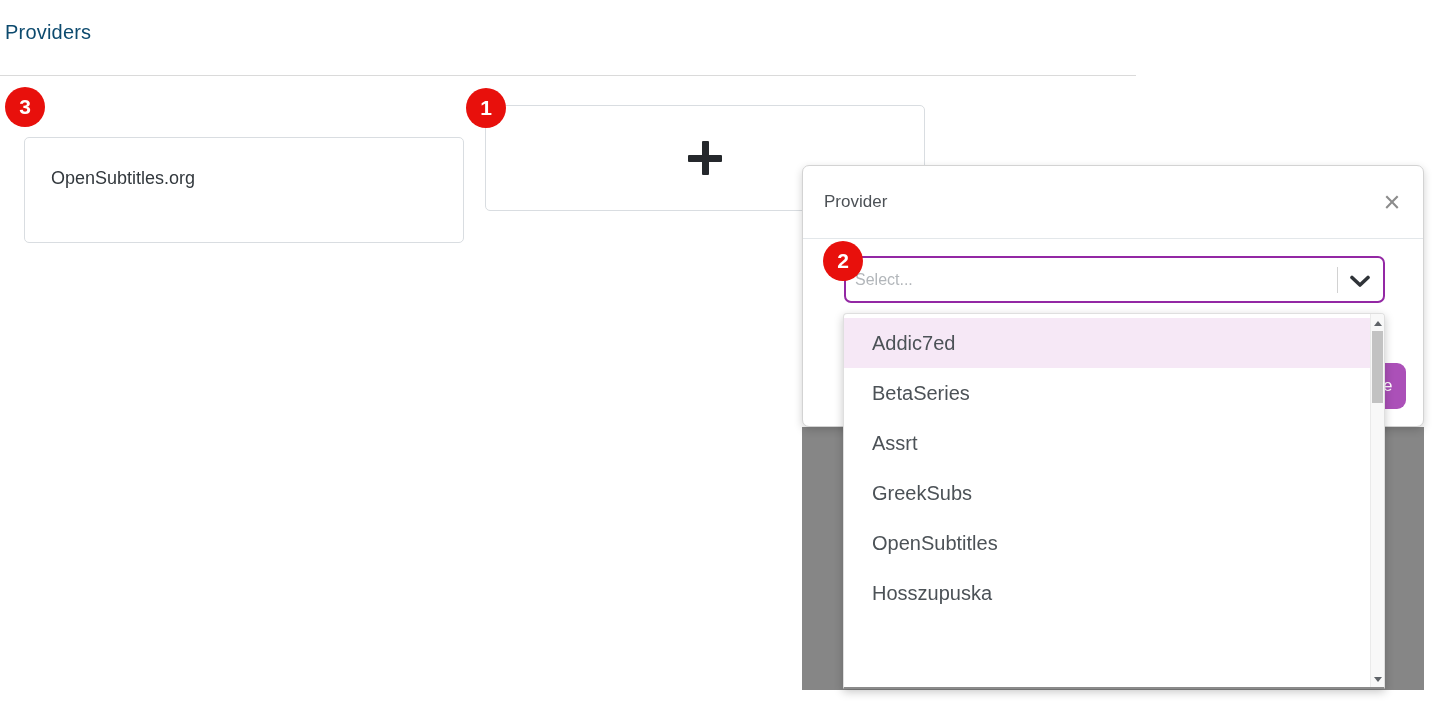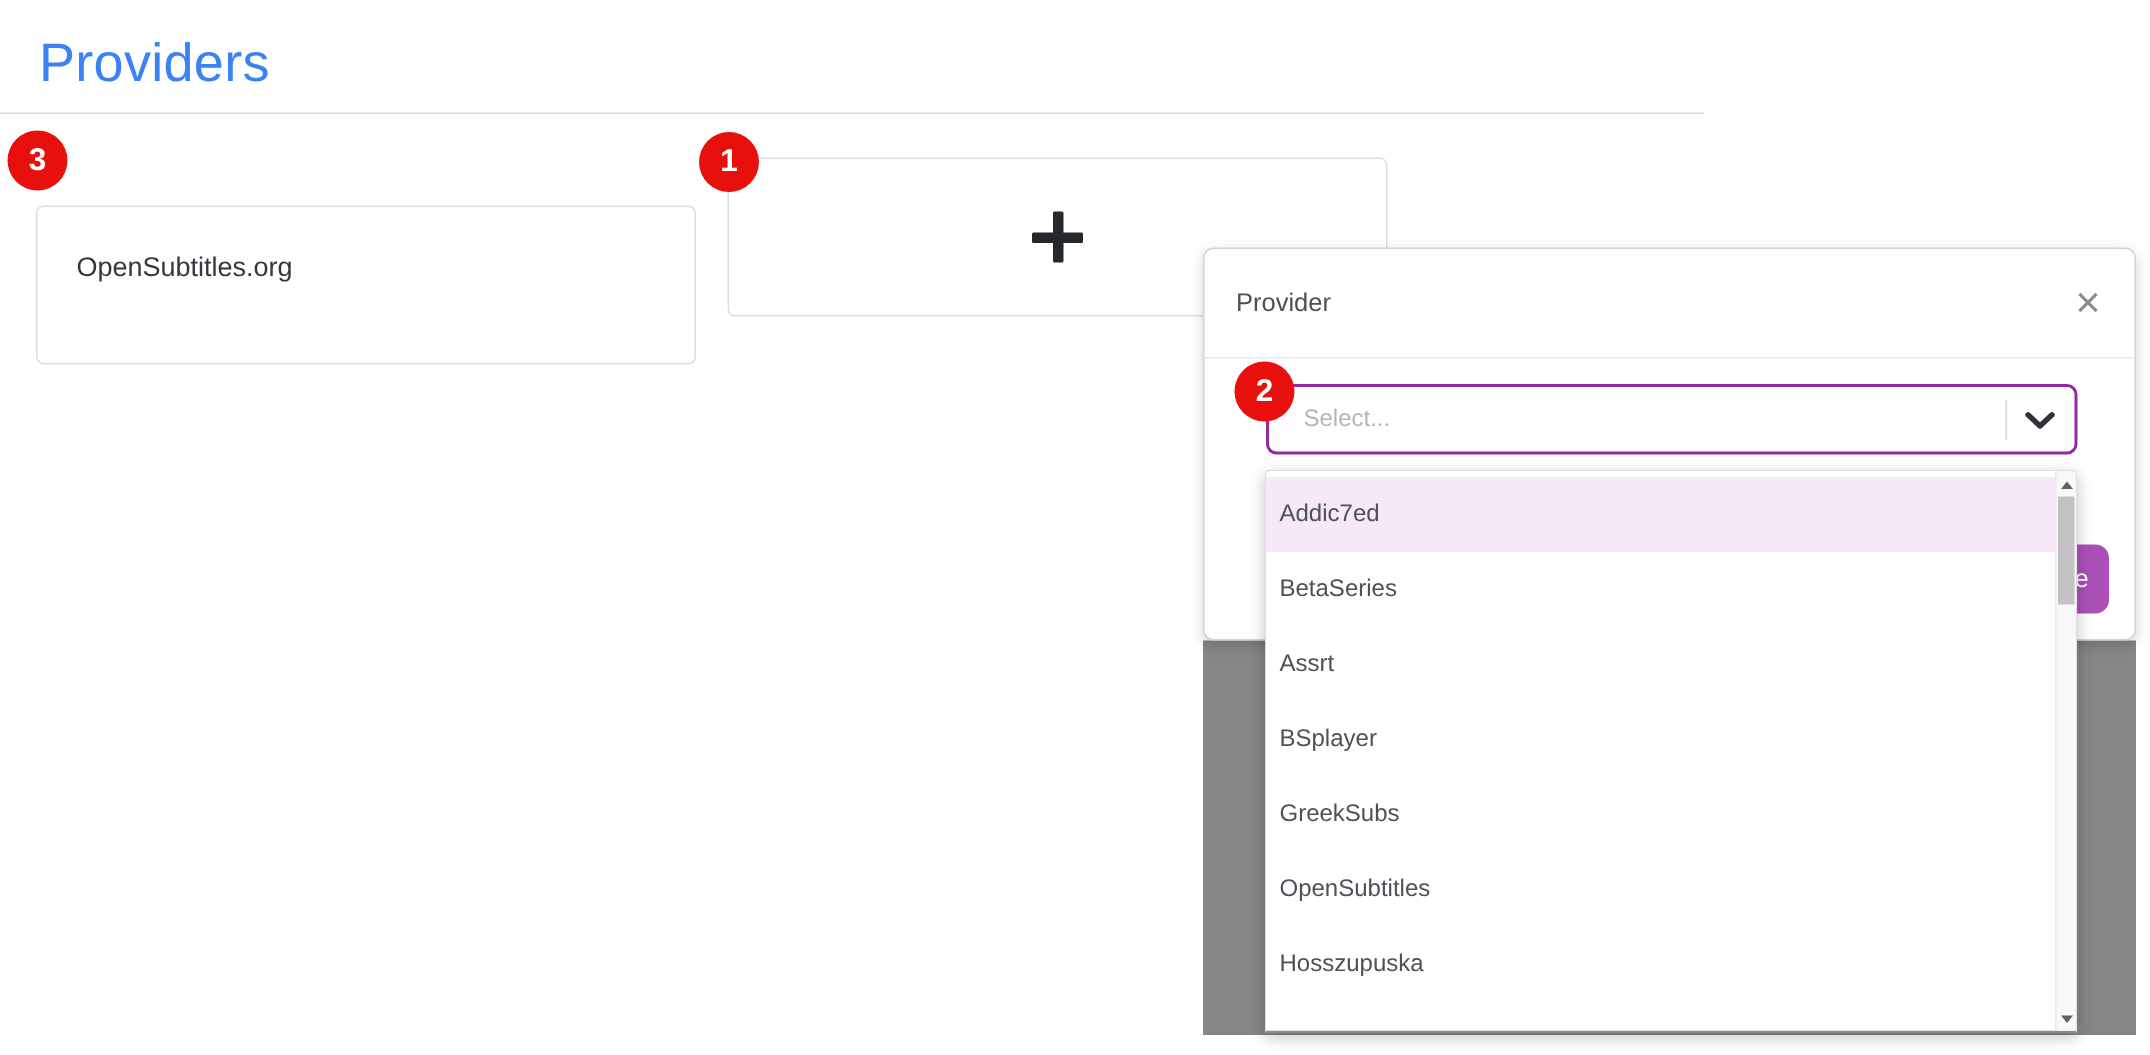--- a/index.html
+++ b/index.html
@@ -7,22 +7,22 @@
   body {
     position: relative;
     overflow: hidden;
     background: #ffffff;
     font-family: "Liberation Sans", sans-serif;
     color: #3f4246;
   }
 
   
   .page-title {
-    position: absolute; left: 26px; top: 21px;
-    font-size: 36px; font-weight: 400; color: #3b82f6; letter-spacing: .2px;
+    position: absolute; left: 5px; top: 21px;
+    font-size: 20px; font-weight: 400; color: #0c4a6e; letter-spacing: .2px;
   }
   .section-divider {
     position: absolute; left: 0; top: 75px; width: 1136px; height: 1px;
     background: #dadada;
   }
 
   .card {
     position: absolute; top: 105px; height: 106px; width: 440px;
     background: #fff; border: 1px solid #d9dde1; border-radius: 5px;
   }
@@ -77,21 +77,21 @@
     position: absolute; left: 0; top: 72px; width: 100%; height: 1px;
     background: #e3e7ea;
   }
 
   .provider-select {
     position: absolute; left: 41px; top: 90px; width: 541px; height: 47px;
     background: #fff; border: 2px solid #9328a4; border-radius: 7px;
     cursor: pointer;
   }
   .select-placeholder {
-    position: absolute; left: 23px; top: 0; height: 43px; line-height: 43px;
+    position: absolute; left: 9px; top: 0; height: 43px; line-height: 43px;
     font-size: 16px; color: #b2b6ba;
   }
   .select-separator {
     position: absolute; right: 45px; top: 9px; width: 1px; height: 26px;
     background: #d2d2d2;
   }
   .chevron-down-icon { position: absolute; right: 12px; top: 16px; }
 
   .save-button {
     position: absolute; left: 537px; top: 197px; width: 66px; height: 46px;
@@ -102,22 +102,22 @@
 
   
   .dropdown {
     position: absolute; left: 843px; top: 313px; width: 542px; height: 376px;
     background: #ffffff; border: 1px solid #dfdfdf; border-bottom: 2px solid #8b8b8b;
     border-radius: 4px 4px 0 0; box-shadow: 0 3px 10px rgba(0,0,0,.22);
     z-index: 5; overflow: hidden;
   }
   .option-list { padding-top: 4px; margin-right: 14px; }
   .option {
-    height: 50px; line-height: 50px; padding-left: 9px;
-    font-size: 16px; color: #4c5257; cursor: pointer; background: #fff;
+    height: 50px; line-height: 50px; padding-left: 28px;
+    font-size: 20px; color: #4c5257; cursor: pointer; background: #fff;
   }
   .option.highlighted { background: #f6e8f6; }
 
   .scrollbar {
     position: absolute; right: 0; top: 0; width: 14px; height: 374px;
     background: #f8f8f8; border-left: 1px solid #eaeaea;
   }
   .scroll-btn {
     position: absolute; left: 0; width: 13px; height: 14px;
     display: flex; align-items: center; justify-content: center; cursor: pointer;
@@ -179,21 +179,20 @@
   </div>
 
   <button class="save-button">Save</button>
 </div>
 
 <div class="dropdown">
   <div class="option-list">
     <div class="option highlighted">Addic7ed</div>
     <div class="option">BetaSeries</div>
     <div class="option">Assrt</div>
-    <div class="option">BSplayer</div>
     <div class="option">GreekSubs</div>
     <div class="option">OpenSubtitles</div>
     <div class="option">Hosszupuska</div>
   </div>
 
   <div class="scrollbar">
     <div class="scroll-btn up">
       <span class="tri-up"></span>
     </div>
     <div class="scrollbar-thumb"></div>

